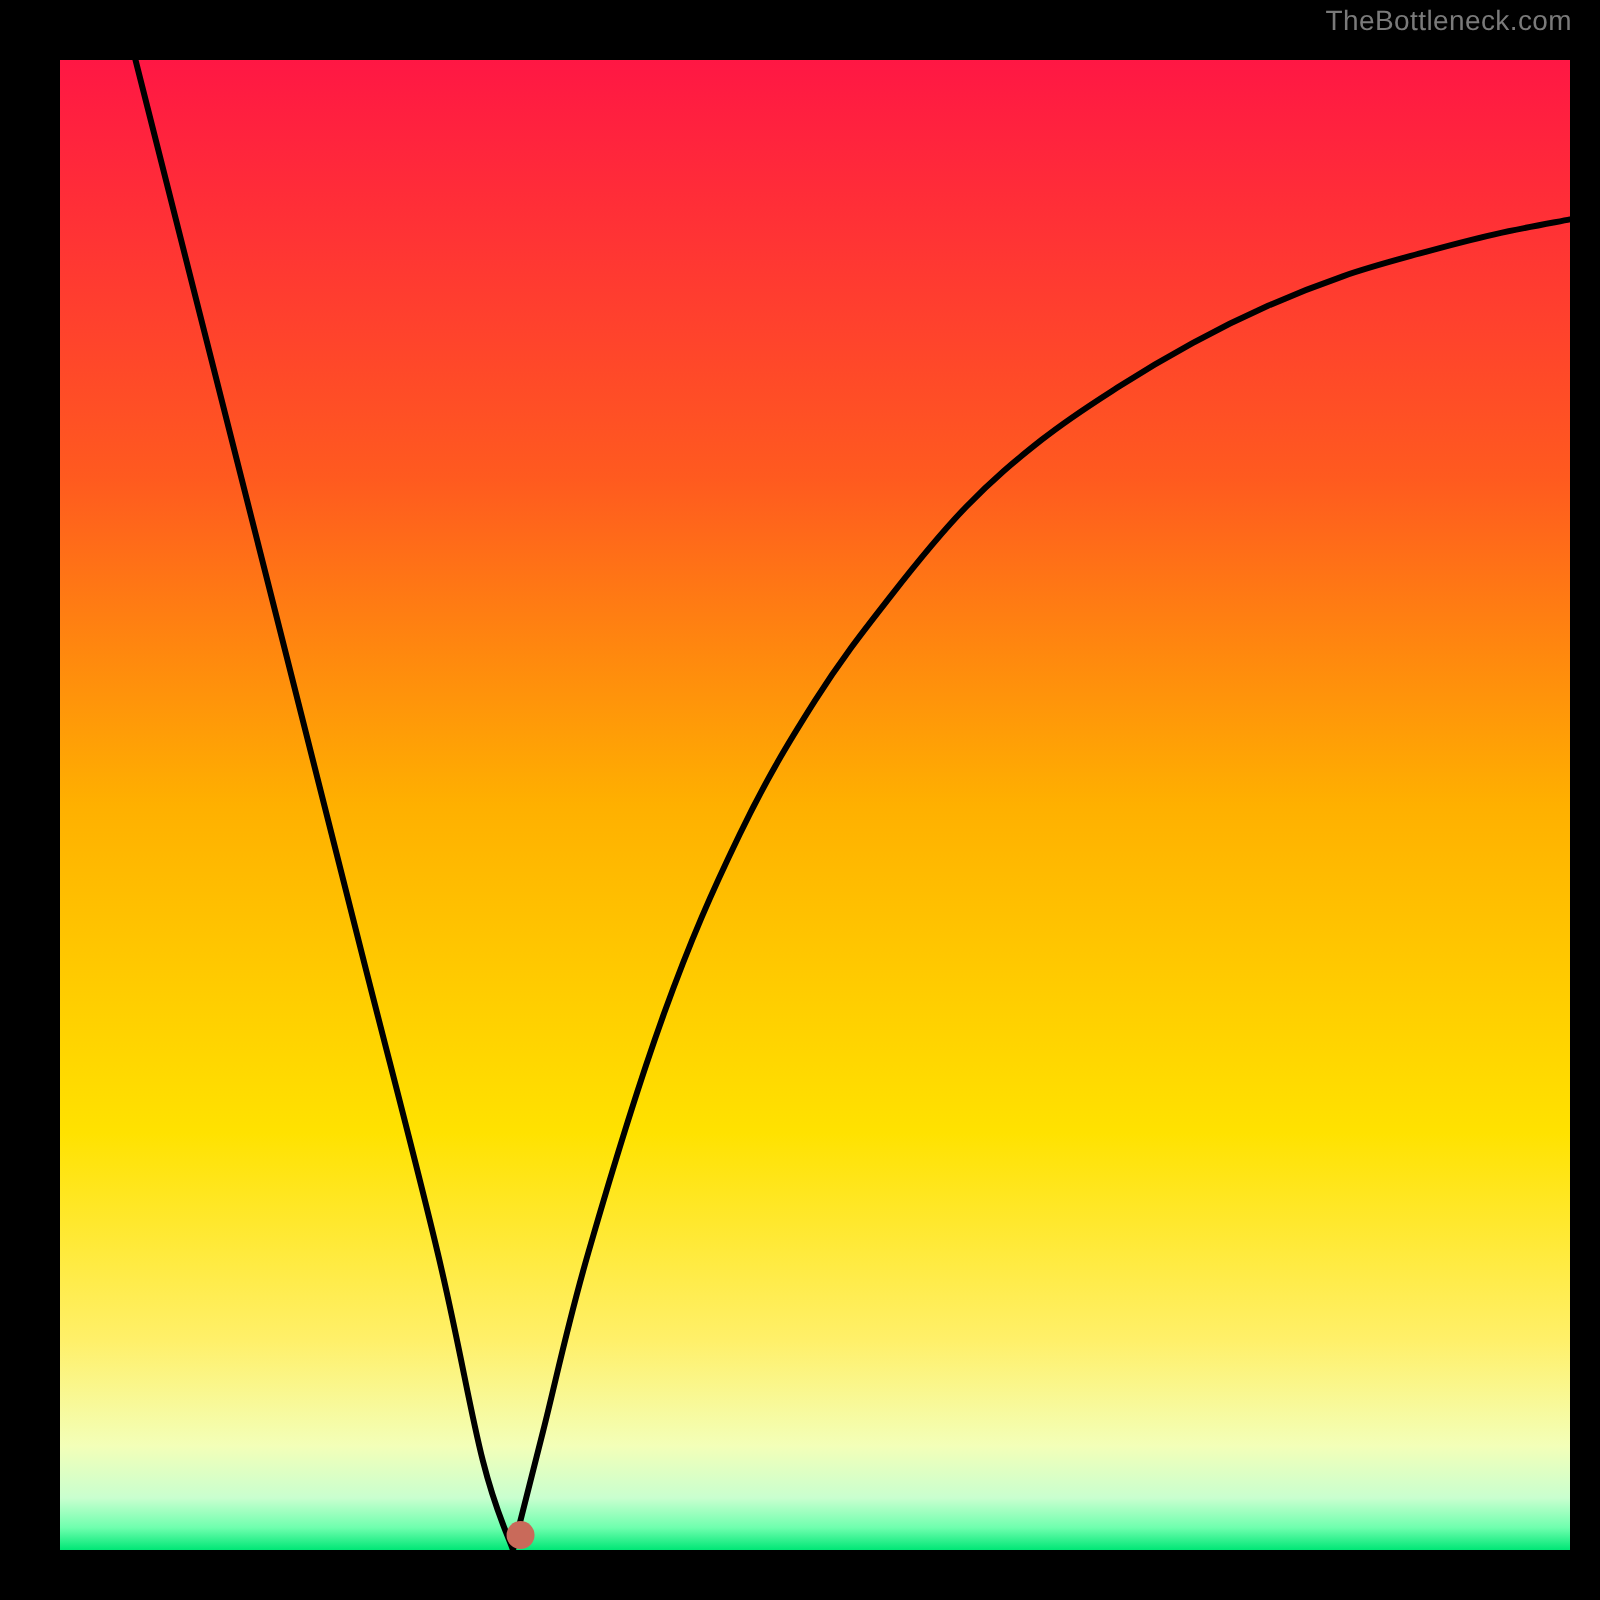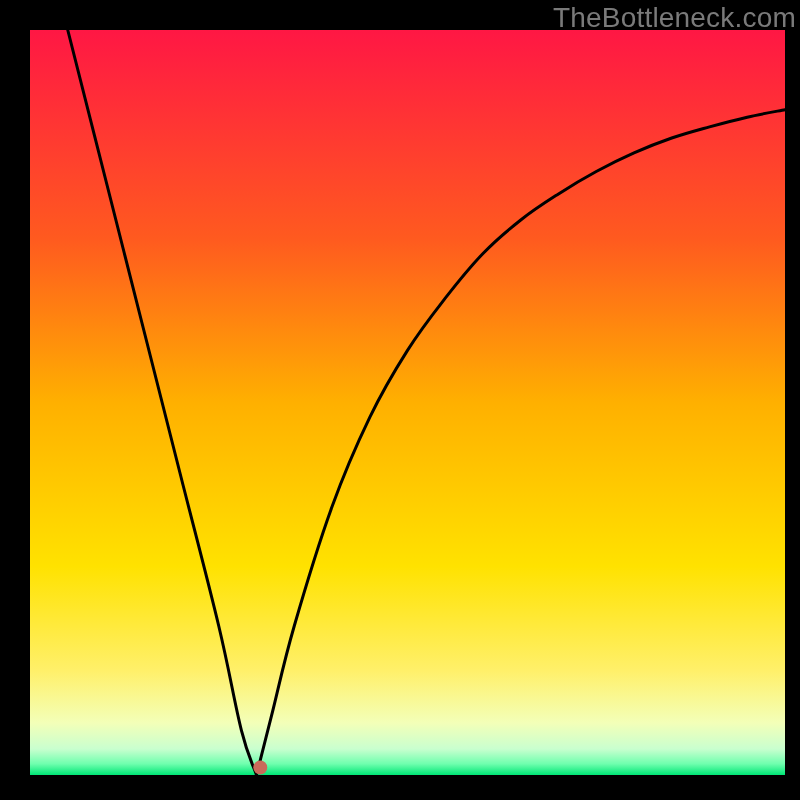--- a/index.html
+++ b/index.html
@@ -13,23 +13,23 @@
   }
   .frame {
     position: relative;
     width: 800px;
     height: 800px;
     background: #000;
   }
   .watermark {
     position: absolute;
     top: 2px;
-    right: 4px;
+    right: 14px;
     color: #7a7a7a;
-    font-size: 28px;
+    font-size: 14px;
     font-weight: 400;
     letter-spacing: 0.2px;
   }
   svg {
     display: block;
   }
 </style>
 </head>
 <body>
 

